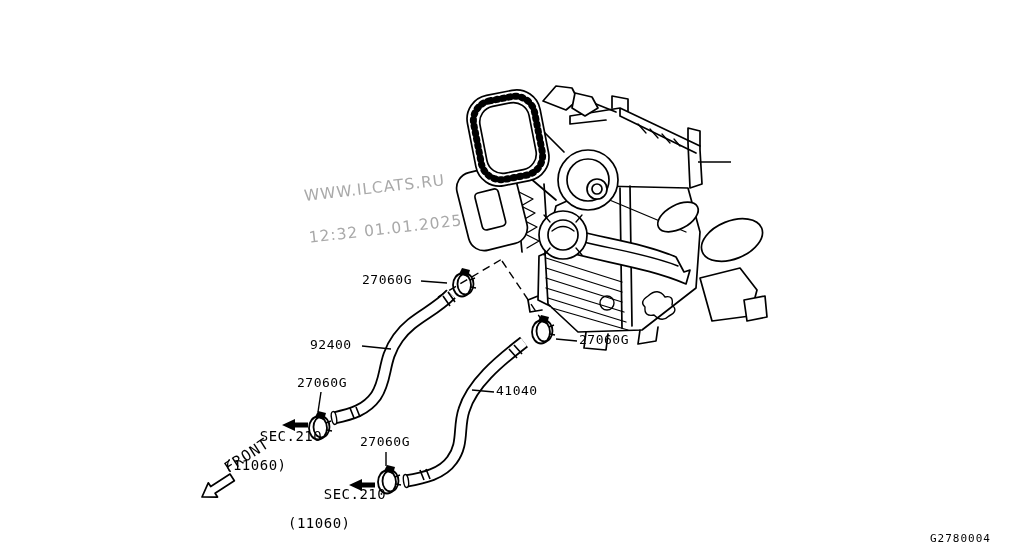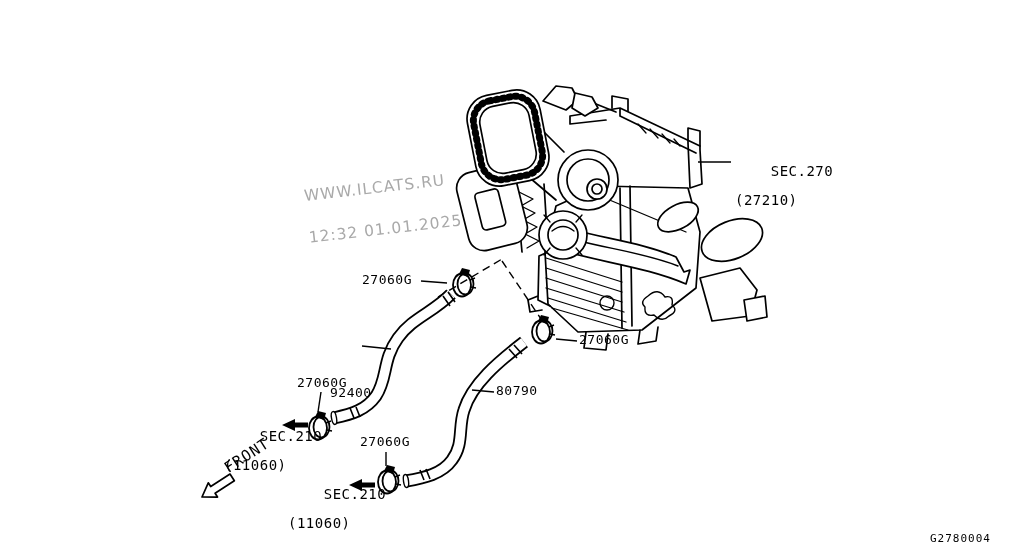--- a/index.html
+++ b/index.html
@@ -144,34 +144,30 @@
     </g>
   </svg>
 
   <div class="watermark">
     <span>WWW.ILCATS.RU</span><br>
     <span>12:32 01.01.2025</span>
   </div>
 
   <div class="lbl" style="left:362px;top:272px;">27060G</div>
 
-  <div class="lbl" style="left:330px;top:337px;margin-top:48px;">92400</div>
+  <div class="lbl" style="left:310px;top:337px;">92400</div>
 
   <div class="lbl" style="left:297px;top:375px;">27060G</div>
 
   <div class="lbl" style="left:579px;top:332px;">27060G</div>
 
-  <div class="lbl" style="left:496px;top:383px;">80790</div>
+  <div class="lbl" style="left:496px;top:383px;">41040</div>
 
   <div class="lbl" style="left:360px;top:434px;">27060G</div>
 
-  <div class="lbl sec" style="left:735px;top:150px;">
-    <span>SEC.270</span>
-    <span class="l2">(27210)</span>
-  </div>
 
   <div class="lbl sec" style="left:224px;top:415px;">
     <span>SEC.210</span>
     <span class="l2">(11060)</span>
   </div>
 
   <div class="lbl sec" style="left:288px;top:473px;">
     <span>SEC.210</span>
     <span class="l2">(11060)</span>
   </div>

